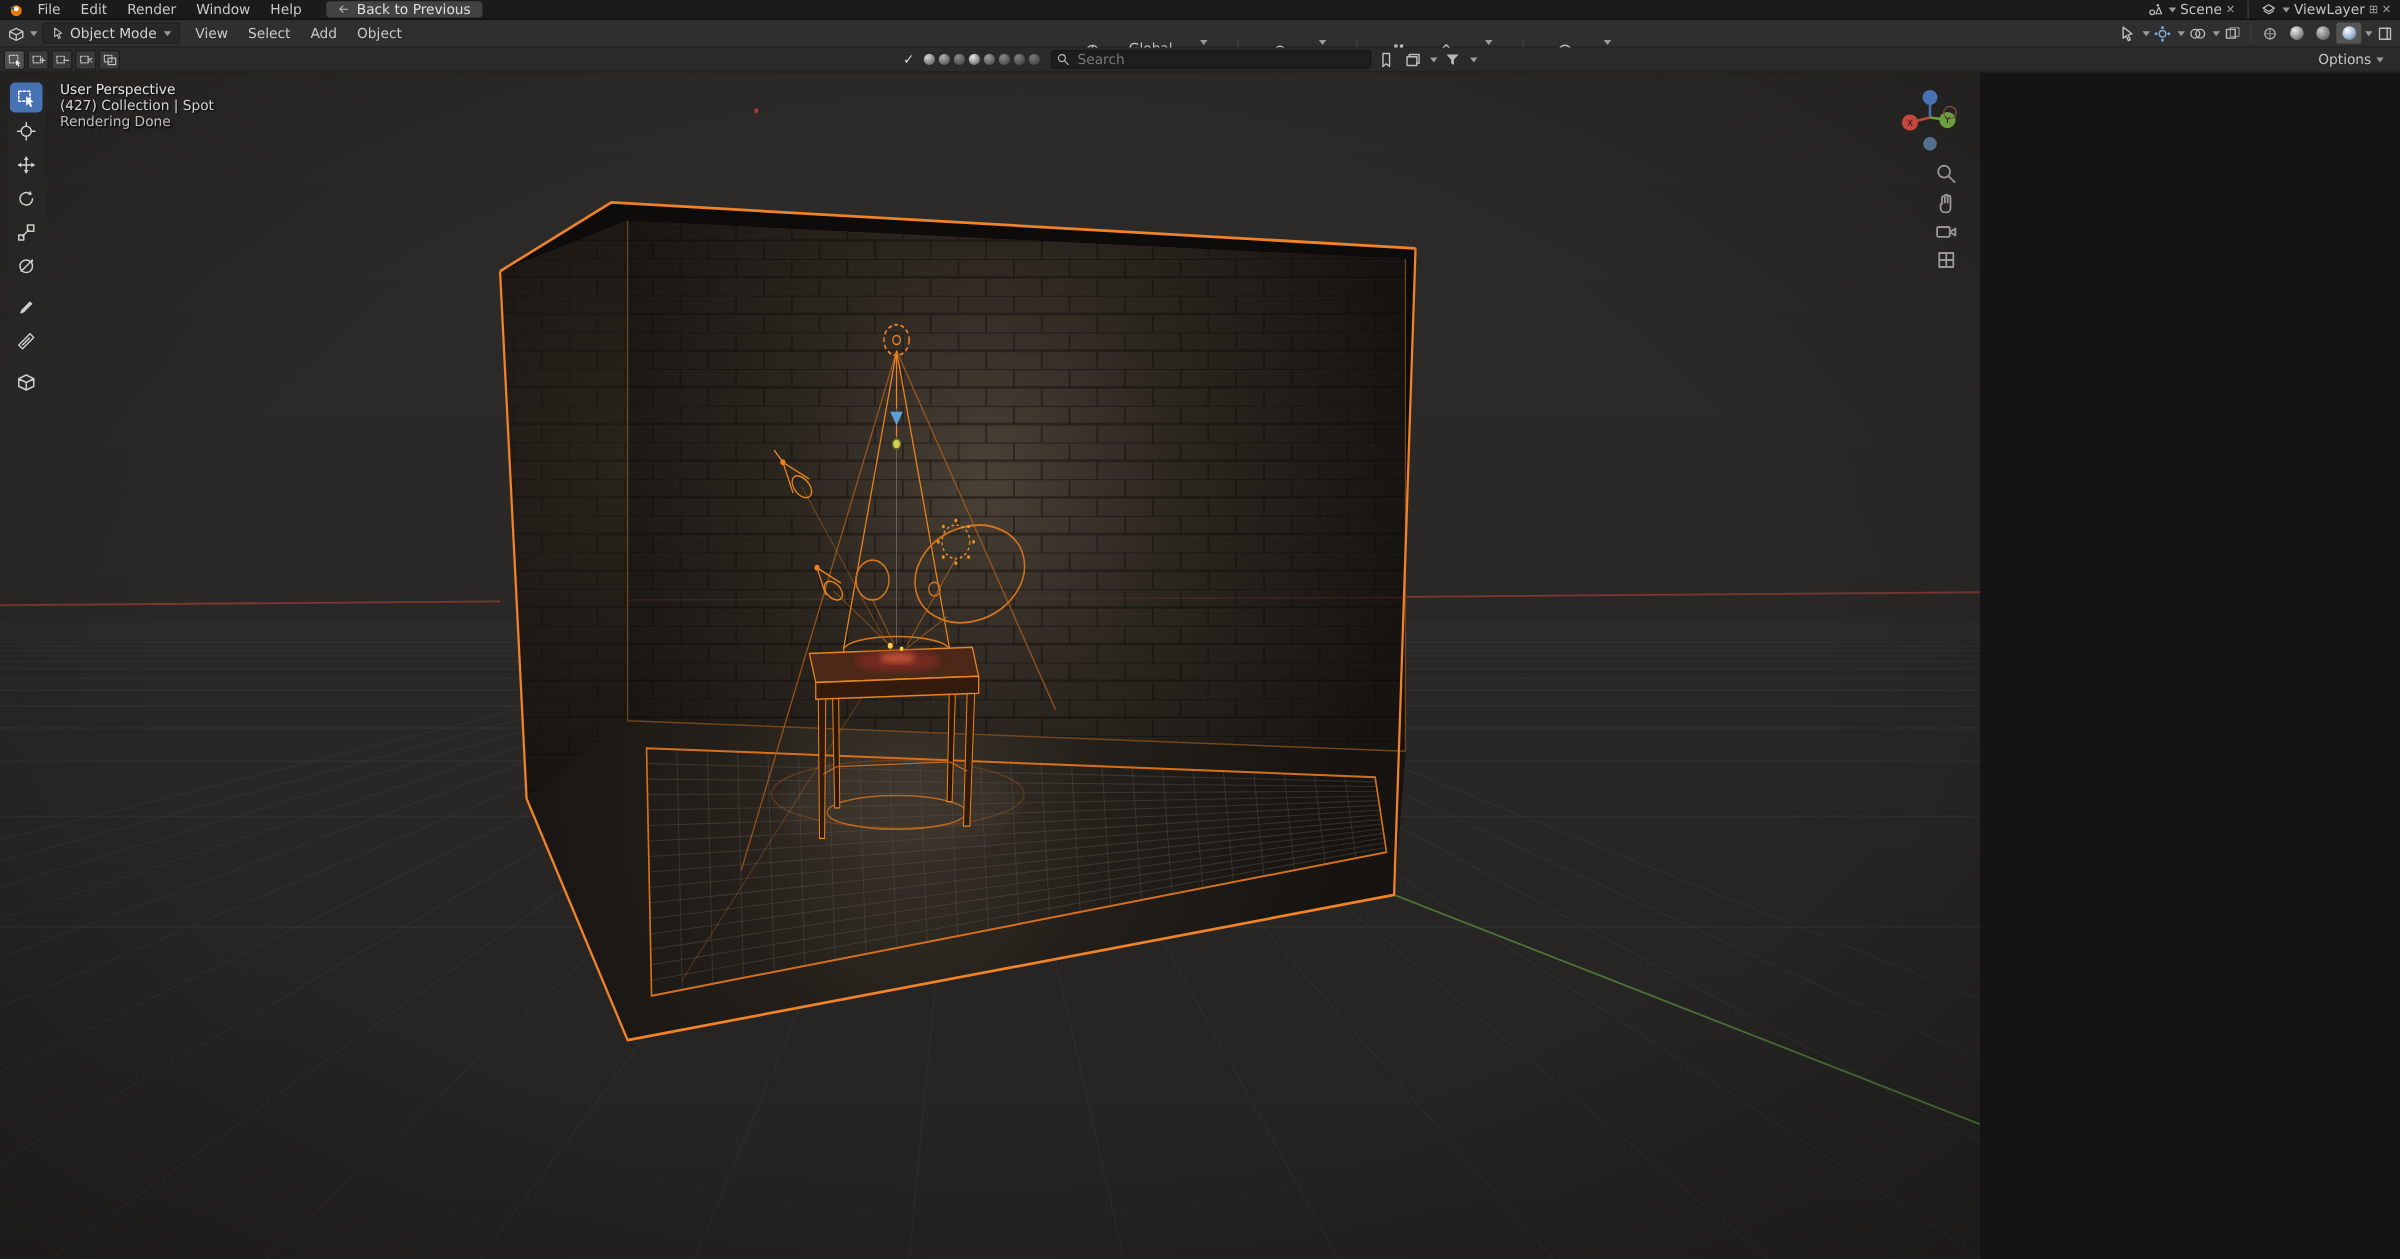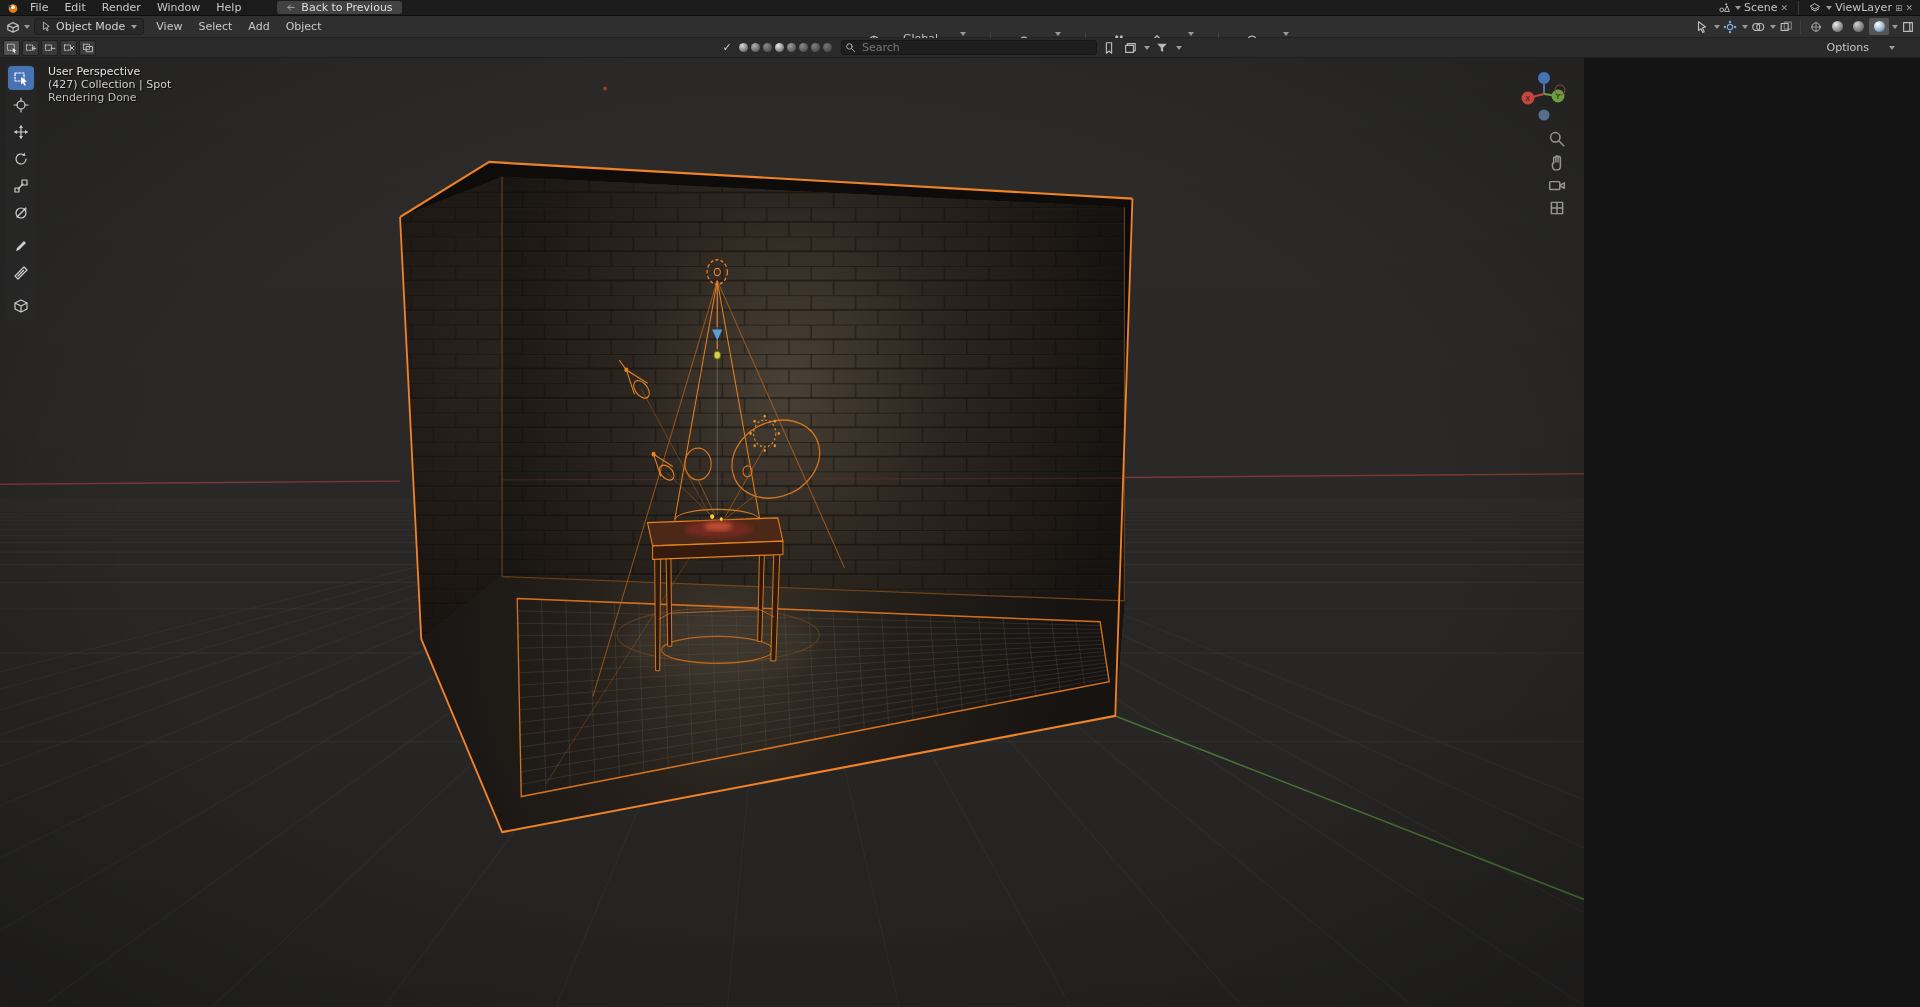--- a/index.html
+++ b/index.html
@@ -2,21 +2,21 @@
 <html><head>
 <meta charset="utf-8">
 <style>
   *{margin:0;padding:0;box-sizing:border-box;user-select:none}
   html,body{width:1920px;height:1007px;overflow:hidden;background:#141414}
   #app{position:relative;width:1920px;height:1007px;font-family:"DejaVu Sans","Liberation Sans",sans-serif;font-size:11px;color:#c3c3c3}
   .bar{display:flex;align-items:center;position:relative}
   
   #topbar{height:16px;background:#1b1b1b;border-bottom:1px solid #0e0e0e;padding:0 4px;gap:0}
   .menu-item{padding:2px 8px;height:100%;display:flex;align-items:center;color:#c9c9c9;cursor:default}
-  #back-btn{background:#424242;border-radius:3px;height:13px;padding:0 9px;margin-left:28px;display:flex;align-items:center;gap:5px;color:#dedede}
+  #back-btn{background:#424242;border-radius:3px;height:13px;padding:0 9px;margin-left:12px;display:flex;align-items:center;gap:5px;color:#dedede}
   .tb-right{position:absolute;right:4px;top:0;height:100%;display:flex;align-items:center;gap:3px}
   .wgt{display:flex;align-items:center;gap:3px;padding:0 3px;height:100%}
   .xglyph{color:#9a9a9a;font-size:9px}
   
   #vp-header{height:22px;background:#2f2f2f;border-bottom:1px solid #222}
   #vp-header .menu-item{padding:0 8px}
   .dd{display:flex;align-items:center;gap:4px;background:#282828;border:1px solid #1f1f1f;border-radius:3px;height:17px;padding:0 6px;margin:0 4px;color:#d2d2d2}
   .hdr-mid{position:absolute;left:865px;top:16px;height:100%;display:flex;align-items:flex-start;gap:20px}
   .hdr-right{position:absolute;right:3px;top:0;height:100%;display:flex;align-items:center;gap:1px}
   .chev{width:0;height:0;border-left:3px solid transparent;border-right:3px solid transparent;border-top:4px solid #9a9a9a;margin-left:2px;display:inline-block}
@@ -27,21 +27,21 @@
   .ic-blue{stroke:#7aa7d8}
   .sphere{width:11px;height:11px;border-radius:50%;background:radial-gradient(circle at 35% 30%, #ececec, #8a8a8a 60%, #4c4c4c)}
   .sphere.small{width:9px;height:9px}
   .sphere.render{background:radial-gradient(circle at 35% 30%, #ffffff, #9db7d2 55%, #44566e)}
   .shade-btn{width:20px;height:17px;display:flex;align-items:center;justify-content:center;border-radius:2px}
   .shade-btn.active{background:#555}
   
   #tool-header{height:20px;background:#2a2a2a;border-bottom:1px solid #1f1f1f}
   .ts-left{display:flex;align-items:center;gap:2px;padding-left:3px}
   .ts-mid{position:absolute;left:718px;top:0;height:100%;display:flex;align-items:center;gap:3px}
-  .ts-right{position:absolute;right:25px;top:0;height:100%;display:flex;align-items:center;gap:18px;color:#c6c6c6}
+  .ts-right{position:absolute;right:13px;top:0;height:100%;display:flex;align-items:center;gap:2px;color:#c6c6c6}
   .tool-opt{width:17px;height:16px;border:1px solid #1e1e1e;background:#3a3a3a;border-radius:2px;display:flex;align-items:center;justify-content:center}
   .tool-opt.active{background:#505050}
   #search-box{position:relative;width:256px;height:15px}
   #search-box input{width:100%;height:100%;background:#1e1e1e;border:1px solid #161616;border-radius:3px;color:#9a9a9a;font-family:inherit;font-size:11px;padding:0 4px 1px 20px;outline:none}
   #search-box input::placeholder{color:#787878}
   #search-box svg{position:absolute;left:4px;top:2px;width:11px;height:11px}
   
   #viewport{position:absolute;top:58px;left:0;width:1584px;height:949px;background:#262626;overflow:hidden}
   #scene{position:absolute;inset:0;width:100%;height:100%}
   #overlay-text{position:absolute;left:48px;top:7px;line-height:13px;text-shadow:1px 1px 1px rgba(0,0,0,.8);pointer-events:none}

